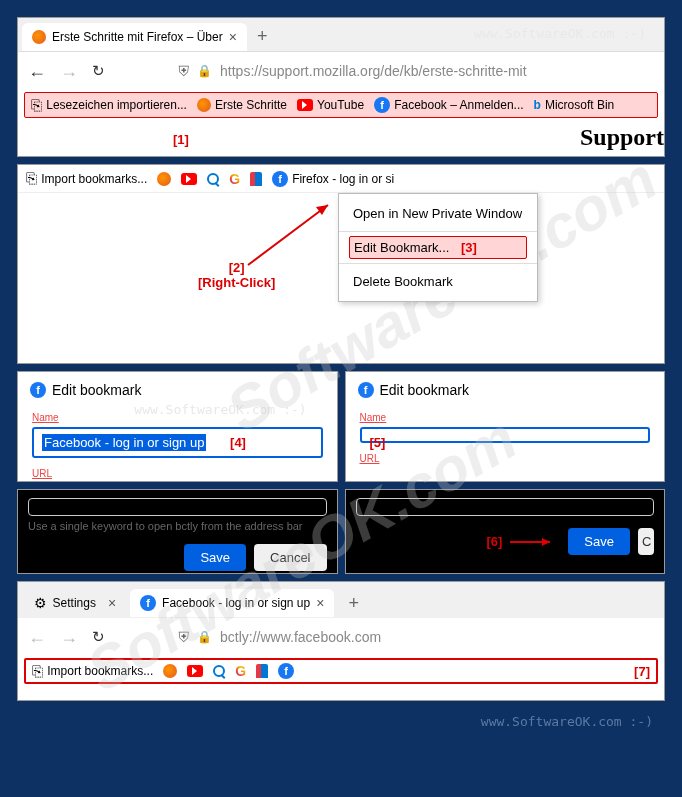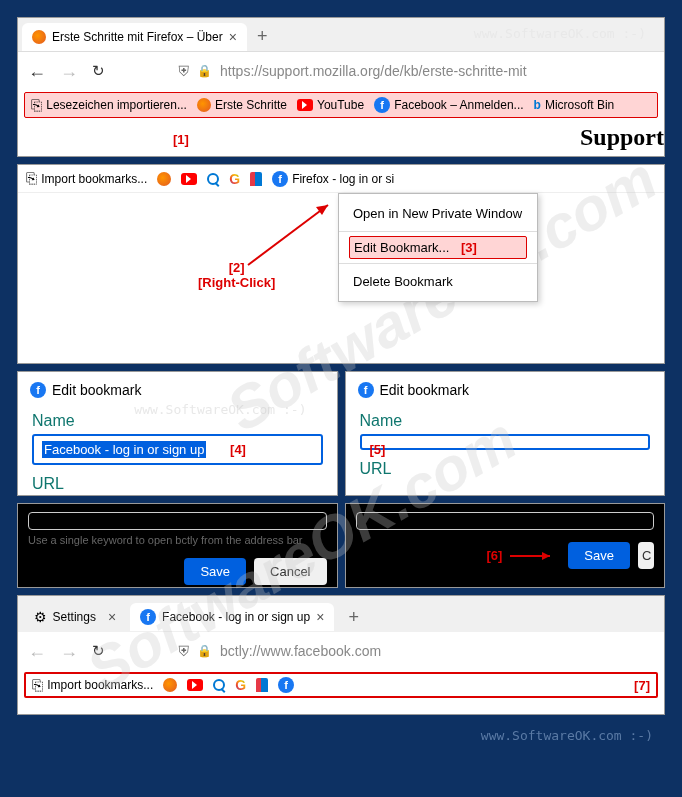--- a/index.html
+++ b/index.html
@@ -35,21 +35,21 @@
 .menu-item { padding: 6px 14px; }
 .menu-item.hl { background: #ffd5d5; border: 1px solid #d00; border-radius: 2px; margin: 2px 10px; padding: 3px 4px; }
 .menu-sep { height: 1px; background: #ddd; margin: 4px 0; }
 .arrow-svg { position: absolute; z-index: 4; }
 
 
 .row3 { display: flex; gap: 7px; margin-bottom: 7px; }
 .p3 { flex: 1; background: #fff; border: 1px solid #999; position: relative; padding: 0; }
 .dlg-head { display: flex; align-items: center; gap: 6px; padding: 10px 12px; font-size: 14px; }
 .fb-icon { width: 16px; height: 16px; background: #1877f2; border-radius: 50%; display: inline-flex; align-items: center; justify-content: center; color: #fff; font-size: 11px; font-weight: bold; }
-.field-label { color: #0f766e; font-size: 16px; padding: 4px 14px 2px; }
+.field-label { color: #ef4444; font-size: 10px; padding: 4px 14px 2px; text-decoration: underline; }
 .field-input { margin: 2px 14px 6px; border: 2px solid #0060df; border-radius: 3px; padding: 6px 8px; font-size: 13px; }
 .field-input .sel { background: #0060df; color: #fff; padding: 1px 2px; }
 
 
 .row4 { display: flex; gap: 7px; margin-bottom: 7px; }
 .p4 { flex: 1; background: #000000; border: 1px solid #999; position: relative; padding: 6px 10px 2px; }
 .kw-box { border: 1px solid #ccc; border-radius: 4px; height: 18px; margin: 2px 0 4px; }
 .hint { font-size: 11px; color: #666; white-space: nowrap; overflow: hidden; }
 .btn-row { display: flex; justify-content: flex-end; gap: 8px; margin-top: 12px; }
 .btn { padding: 6px 16px; border-radius: 4px; font-size: 13px; border: none; }

